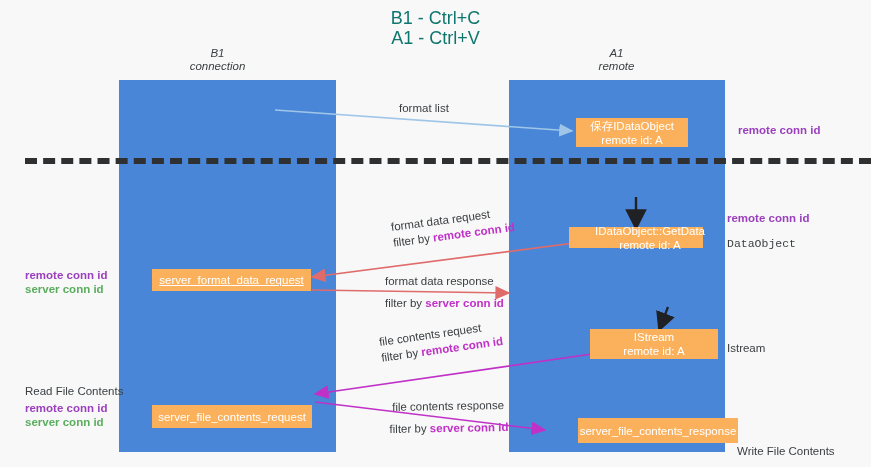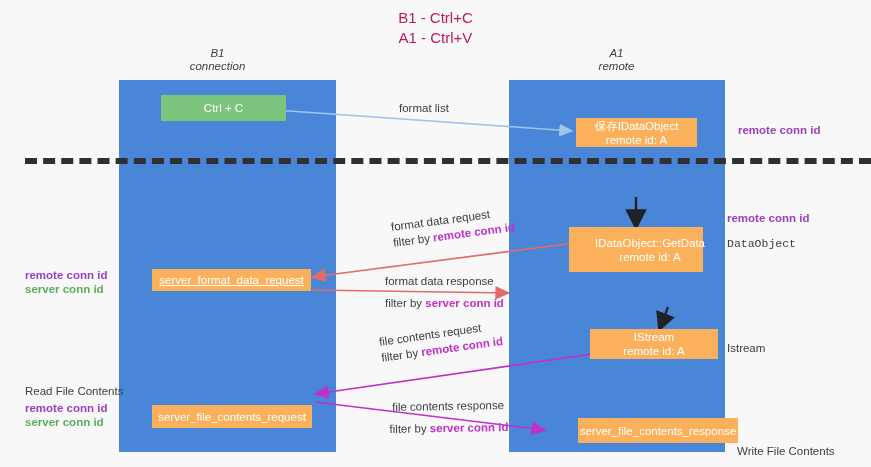--- a/index.html
+++ b/index.html
@@ -15,22 +15,22 @@
     font-family: "Liberation Sans", sans-serif;
     overflow: hidden;
   }
   
   .title {
     position: absolute;
     left: 0;
     top: 8px;
     width: 871px;
     text-align: center;
-    font-size: 15px;
-    color: #be185d;
+    font-size: 18px;
+    color: #0f766e;
     line-height: 20px;
     white-space: pre-line;
   }
   
   .lane-head {
     position: absolute;
     text-align: center;
     font-size: 11.5px;
     color: #3c4043;
     line-height: 13px;
@@ -141,27 +141,26 @@
 
     <line x1="668" y1="307" x2="660" y2="328" stroke="#202124" stroke-width="2.2" marker-end="url(#ah-blk)"></line>
 
     <line x1="592" y1="354" x2="315" y2="394" stroke="#c031c7" stroke-width="1.7" marker-end="url(#ah-mag)"></line>
 
     <line x1="315" y1="402" x2="545" y2="430" stroke="#c031c7" stroke-width="1.7" marker-end="url(#ah-mag)"></line>
   </svg>
 
   <div class="divider"></div>
 
-  <div class="node green" style="left:161px; top:95px; width:125px; height:26px;">Ctrl + C</div>
-
-  <div class="node orange" style="left:576px; top:118px; width:121px; height:29px;">保存IDataObject
+
+  <div class="node orange" style="left:576px; top:118px; width:112px; height:29px;">保存IDataObject
 remote id: A</div>
 
 
-  <div class="node orange" style="left:569px; top:227px; width:134px; height:45px;padding-left:28px;">IDataObject::GetData
+  <div class="node orange" style="left:569px; top:227px; width:134px; height:21px;padding-left:28px;">IDataObject::GetData
 remote id: A</div>
 
   <div class="node orange" style="left:152px; top:269px; width:159px; height:22px;text-decoration:underline;">server_format_data_request</div>
 
 
   <div class="node orange" style="left:590px; top:329px; width:128px; height:30px;">IStream
 remote id: A</div>
 
   <div class="node orange" style="left:152px; top:385px; width:160px; height:23px;margin-top:20px;">server_file_contents_request</div>
 

